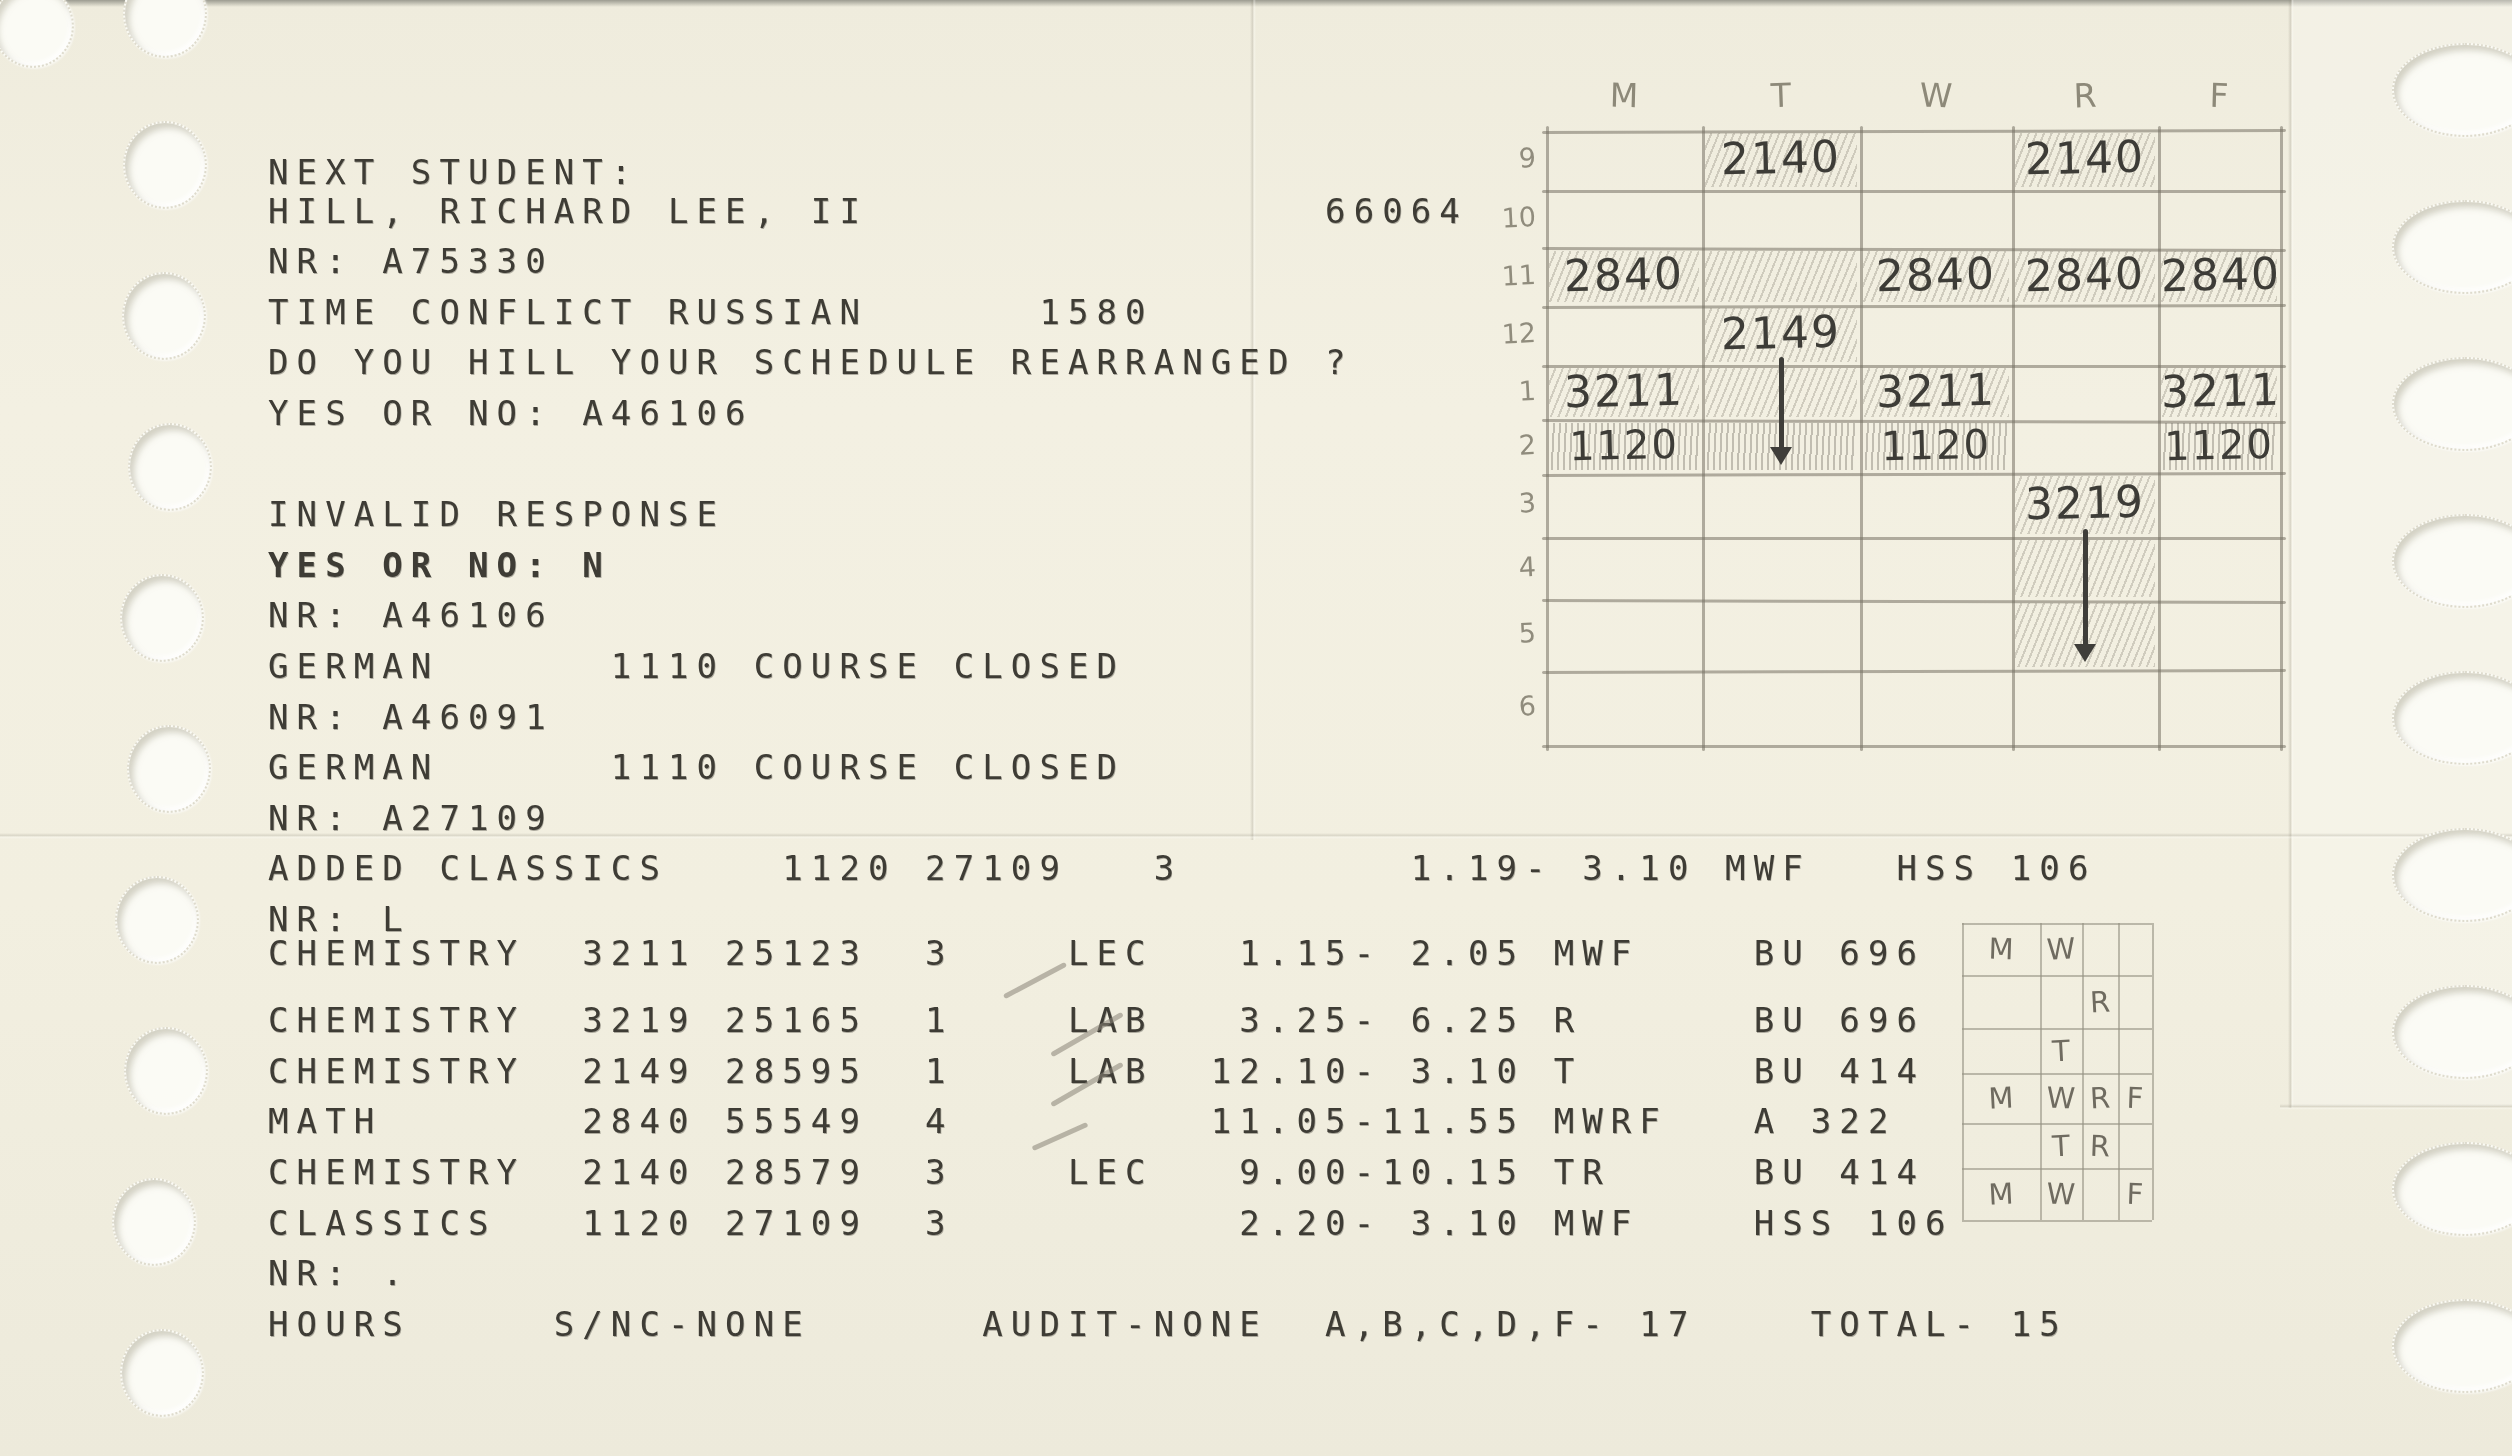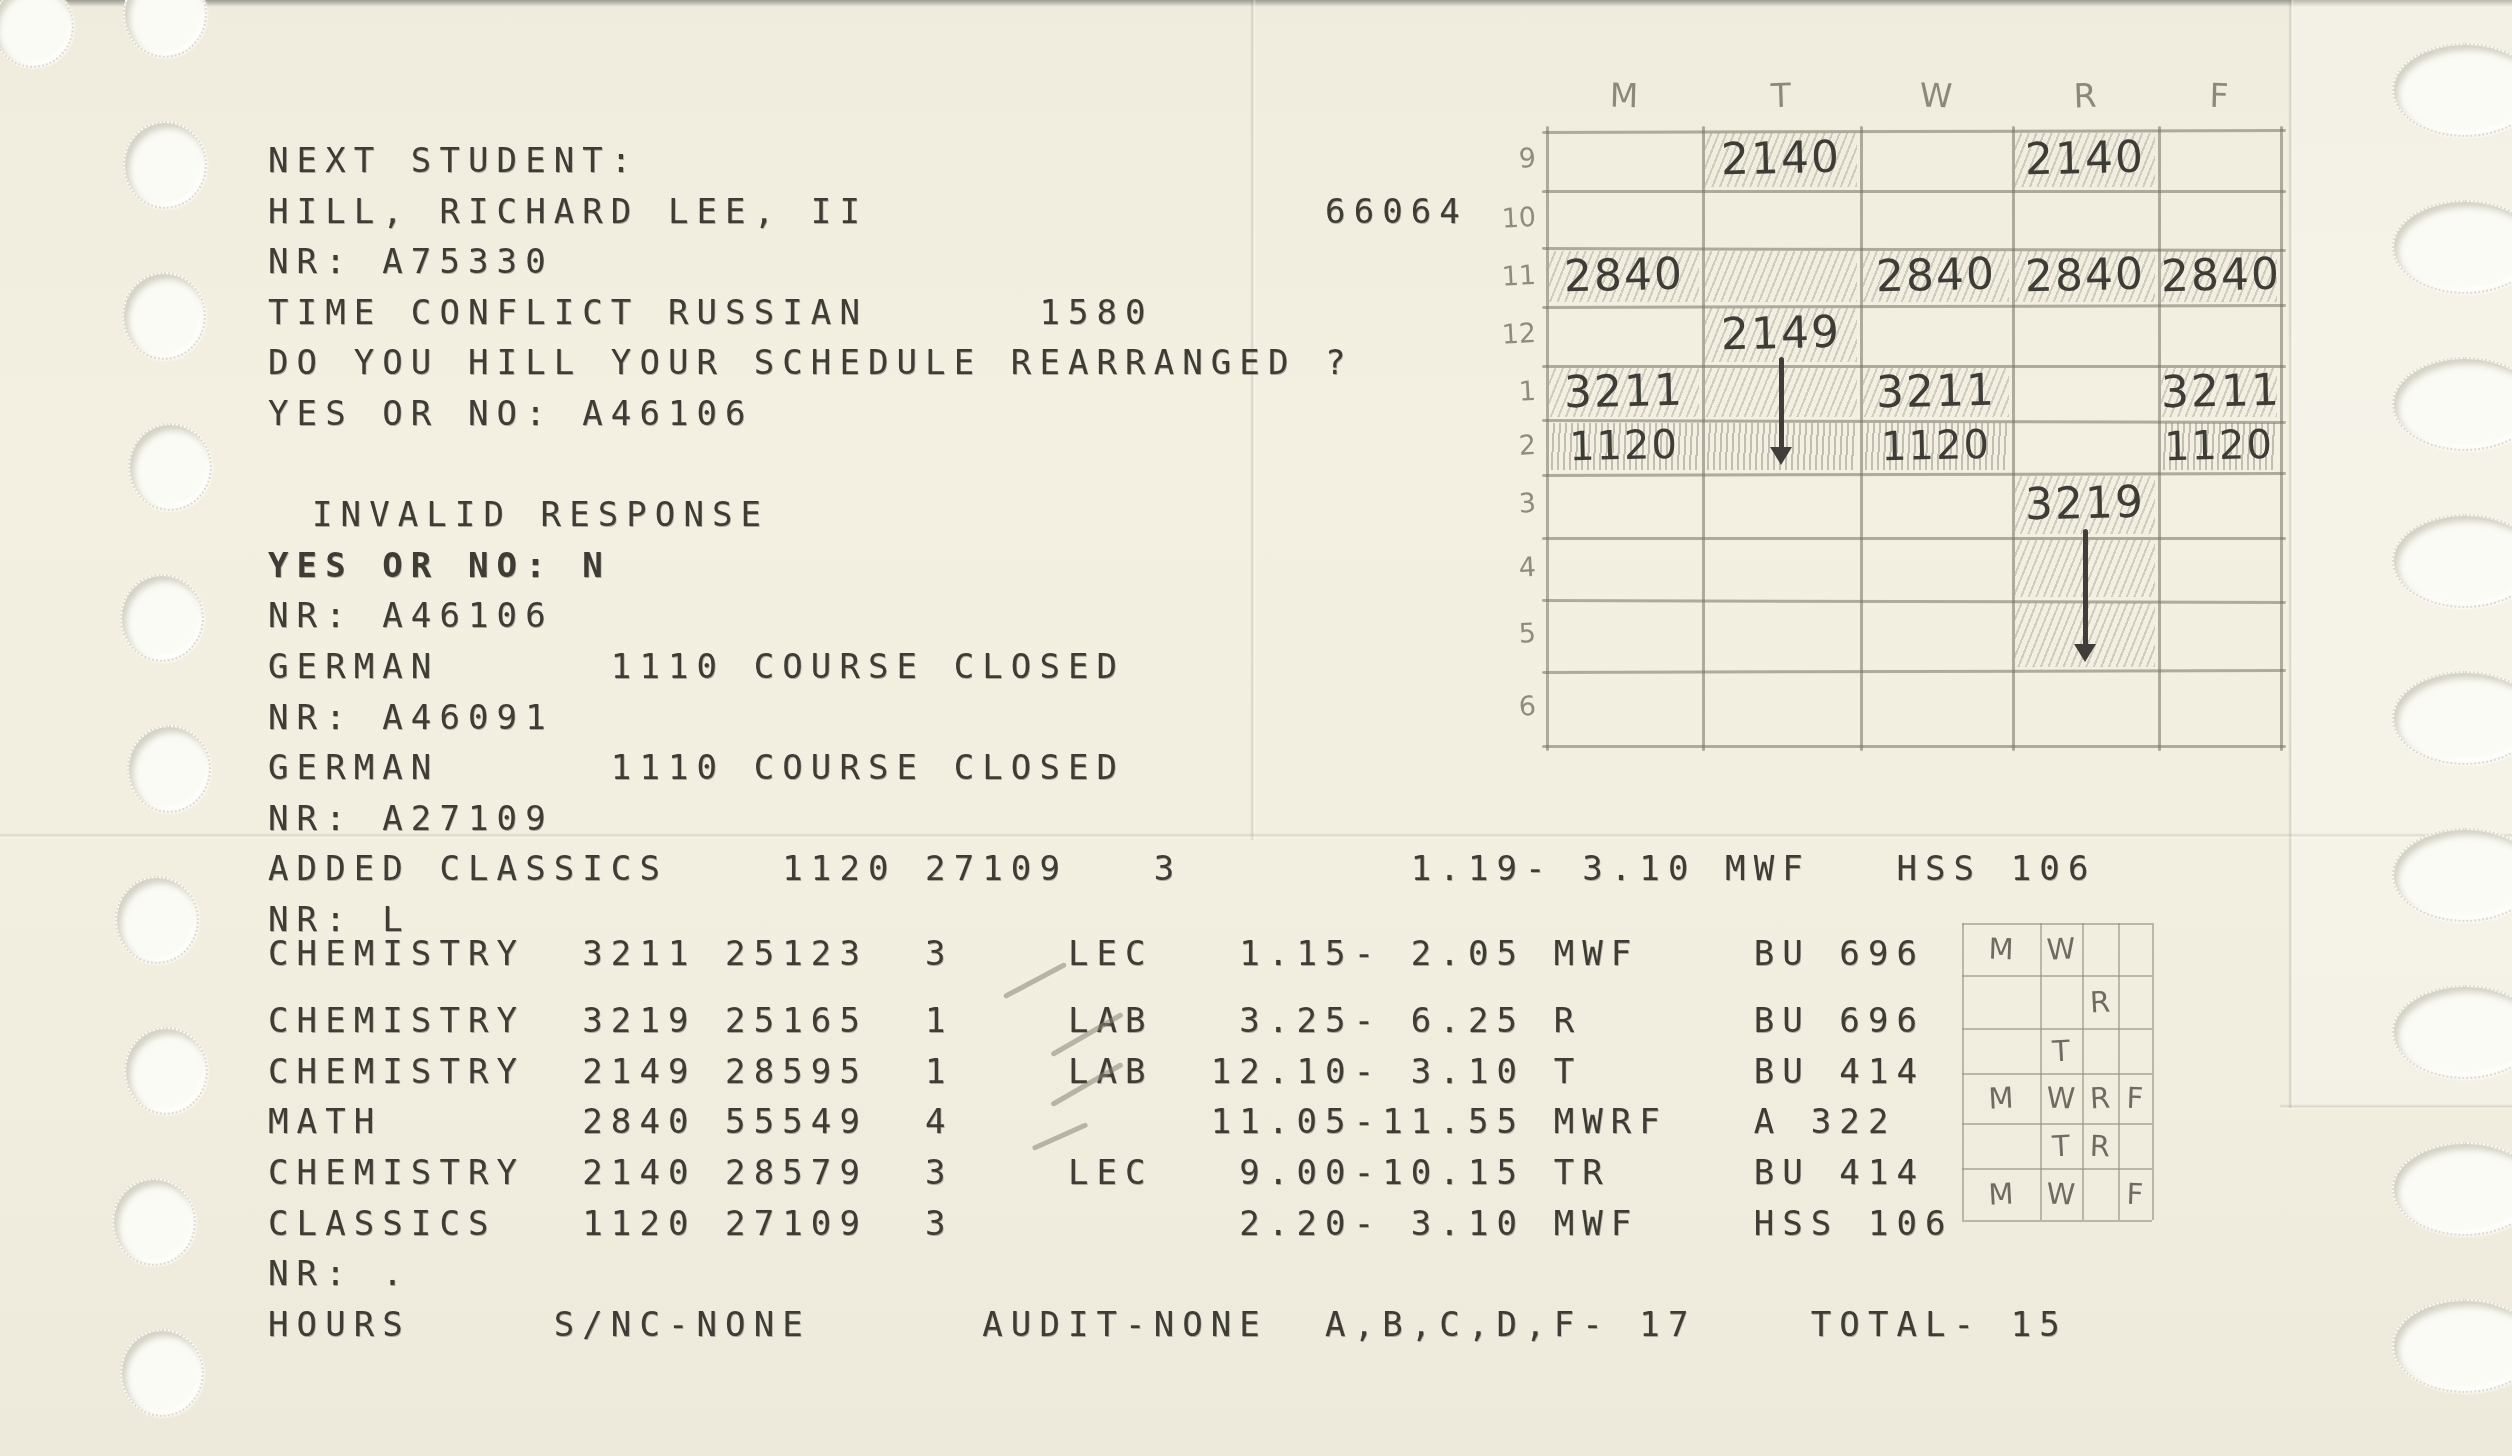--- a/index.html
+++ b/index.html
@@ -70,28 +70,28 @@
       <div class="hole" style="left: 2392px; top: 200px; width: 142px; height: 90px;"></div>
       <div class="hole" style="left: 2392px; top: 357px; width: 142px; height: 90px;"></div>
       <div class="hole" style="left: 2392px; top: 514px; width: 142px; height: 90px;"></div>
       <div class="hole" style="left: 2392px; top: 671px; width: 142px; height: 90px;"></div>
       <div class="hole" style="left: 2392px; top: 828px; width: 142px; height: 90px;"></div>
       <div class="hole" style="left: 2392px; top: 985px; width: 142px; height: 90px;"></div>
       <div class="hole" style="left: 2392px; top: 1142px; width: 142px; height: 90px;"></div>
       <div class="hole" style="left: 2392px; top: 1299px; width: 142px; height: 90px;"></div>
     </div>
   <div id="printout">
-      <div class="pline" style="top: 138px;">NEXT STUDENT:</div>
+      <div class="pline" style="top: 150px;">NEXT STUDENT:</div>
       <div class="pline" style="top: 188.6px;">HILL, RICHARD LEE, II                66064</div>
       <div class="pline" style="top: 239.2px;">NR: A75330</div>
       <div class="pline" style="top: 289.8px;">TIME CONFLICT RUSSIAN      1580</div>
       <div class="pline" style="top: 340.4px;">DO YOU HILL YOUR SCHEDULE REARRANGED ?</div>
       <div class="pline" style="top: 391px;">YES OR NO: A46106</div>
       <div class="pline" style="top: 441.6px;"></div>
-      <div class="pline" style="top: 492.2px; margin-left: 44px;">INVALID RESPONSE</div>
+      <div class="pline" style="top: 492.2px;">INVALID RESPONSE</div>
       <div class="pline" style="top: 542.8px; font-weight: bold;">YES OR NO: N</div>
       <div class="pline" style="top: 593.4px;">NR: A46106</div>
       <div class="pline" style="top: 644px;">GERMAN      1110 COURSE CLOSED</div>
       <div class="pline" style="top: 694.6px;">NR: A46091</div>
       <div class="pline" style="top: 745.2px;">GERMAN      1110 COURSE CLOSED</div>
       <div class="pline" style="top: 795.8px;">NR: A27109</div>
       <div class="pline" style="top: 846.4px;">ADDED CLASSICS    1120 27109   3        1.19- 3.10 MWF   HSS 106</div>
       <div class="pline" style="top: 897px;">NR: L</div>
       <div class="pline" style="top: 931px;">CHEMISTRY  3211 25123  3    LEC   1.15- 2.05 MWF    BU 696</div>
       <div class="pline" style="top: 998.2px;">CHEMISTRY  3219 25165  1    LAB   3.25- 6.25 R      BU 696</div>

